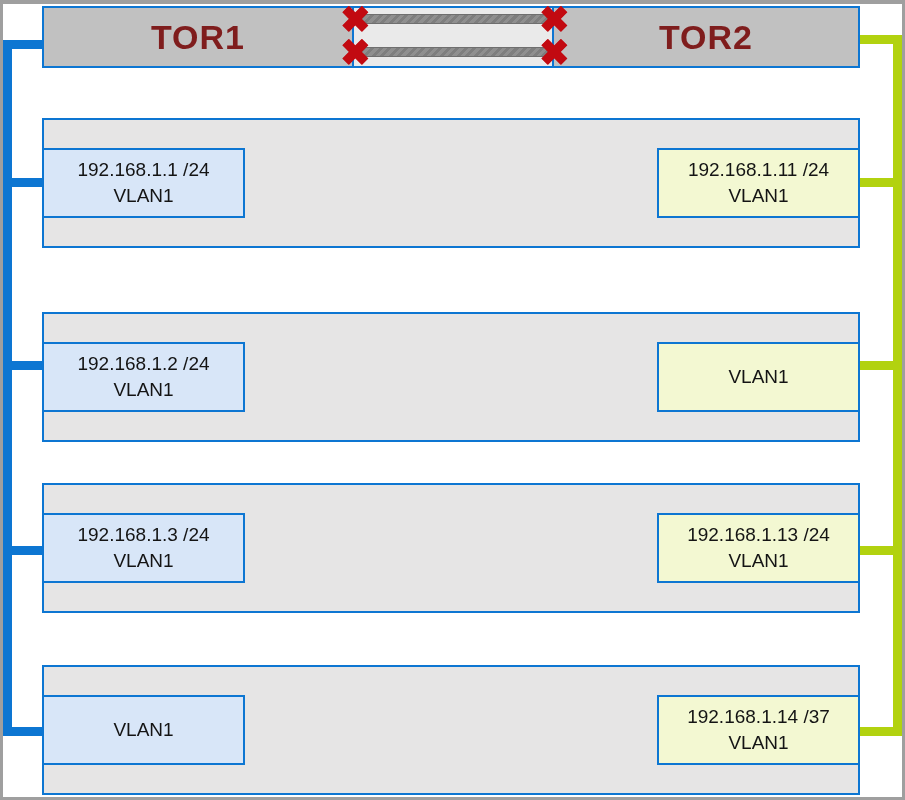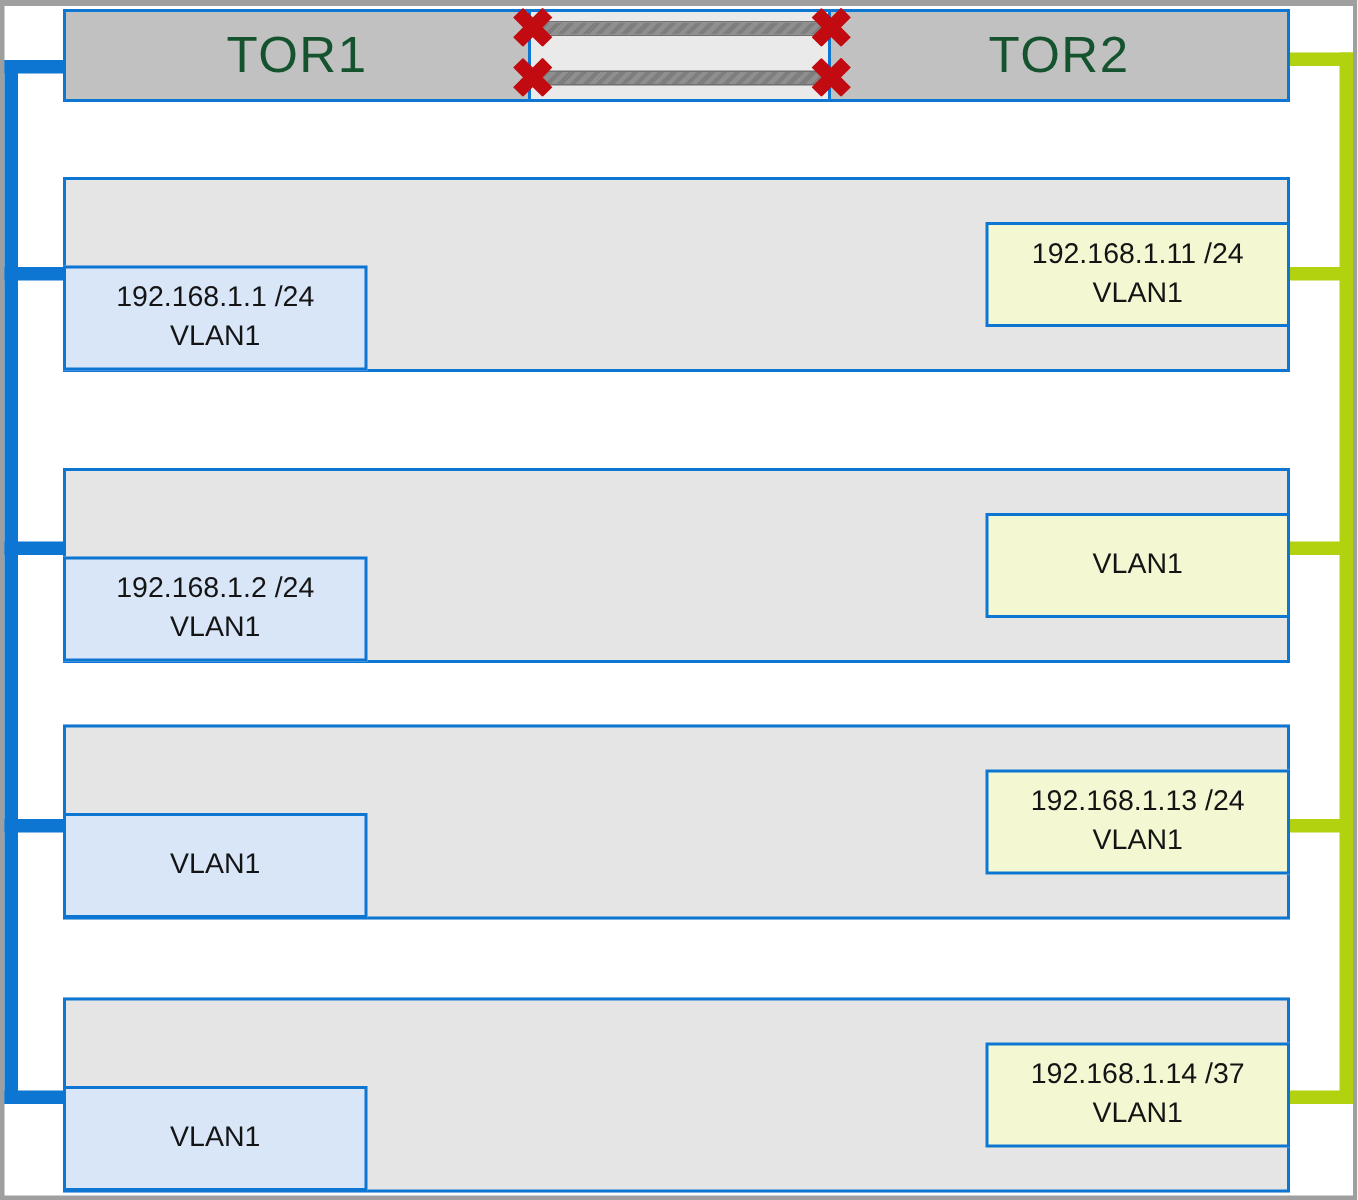--- a/index.html
+++ b/index.html
@@ -17,21 +17,21 @@
   .stub{height:9px;}
   .blue.vert{left:3px;top:40px;height:696px;}
   .green.vert{left:893px;top:35px;height:701px;}
   .blue.stub{left:3px;width:39px;}
   .green.stub{left:858px;width:44px;}
 
   
   .torbar{position:absolute;left:42px;top:6px;width:818px;height:62px;box-sizing:border-box;
           background:var(--tor_fill,#c1c1c1);border:2px solid var(--box_border_blue,#0d76d2);z-index:2;}
   .tor-label{position:absolute;top:0;bottom:0;display:flex;align-items:center;justify-content:center;
-             font-size:34px;color:#14532d;letter-spacing:1px;}
+             font-size:34px;color:#7f1d1d;letter-spacing:1px;font-weight:bold;}
   .tor-label.l{left:0;width:308px;}
   .tor-label.r{left:510px;right:0;}
   .tor-mid{position:absolute;left:308px;top:0;bottom:0;width:202px;box-sizing:border-box;
            background:var(--mid_panel,#eaeaea);
            border-left:2px solid var(--box_border_blue,#0d76d2);
            border-right:2px solid var(--box_border_blue,#0d76d2);}
   .linkbar{position:absolute;left:3px;right:3px;height:10px;border-radius:2px;
            background:repeating-linear-gradient(135deg,#8f8f8f 0 3px,#7e7e7e 3px 6px);
            border:1px solid #6f6f6f;box-sizing:border-box;}
   .linkbar.t{top:6px;}
@@ -39,21 +39,21 @@
   .xmark{position:absolute;z-index:3;font-size:36px;font-weight:bold;color:var(--failed_red,#c20a11);
          transform:translate(-50%,-54%);line-height:1;text-shadow:0.5px 0 var(--failed_red,#c20a11);}
 
   
   .server{position:absolute;left:42px;width:818px;height:130px;box-sizing:border-box;
           background:var(--row_fill,#e6e5e5);border:2px solid var(--box_border_blue,#0d76d2);z-index:2;}
   .nic{position:absolute;top:28px;width:203px;height:70px;box-sizing:border-box;
        border:2px solid var(--box_border_blue,#0d76d2);
        display:flex;flex-direction:column;align-items:center;justify-content:center;
        font-size:19px;line-height:26px;color:#141414;text-align:center;}
-  .nic.left{left:-2px;background:var(--nic_left_fill,#d8e6f8);margin-top:29px;}
+  .nic.left{left:-2px;background:var(--nic_left_fill,#d8e6f8);}
   .nic.right{right:-2px;background:var(--nic_right_fill,#f3f8d2);}
 </style>
 </head>
 <body>
 
 <div class="canvas">
 
   <div class="frame"></div>
 
   <div class="conn blue vert"></div>
@@ -100,20 +100,21 @@
       <div>192.168.1.2 /24</div>
       <div>VLAN1</div>
     </div>
     <div class="nic right">
       <div>VLAN1</div>
     </div>
   </div>
 
   <div class="server" style="top:483px">
     <div class="nic left">
+      <div>192.168.1.3 /24</div>
       <div>VLAN1</div>
     </div>
     <div class="nic right">
       <div>192.168.1.13 /24</div>
       <div>VLAN1</div>
     </div>
   </div>
 
   <div class="server" style="top:665px">
     <div class="nic left">

